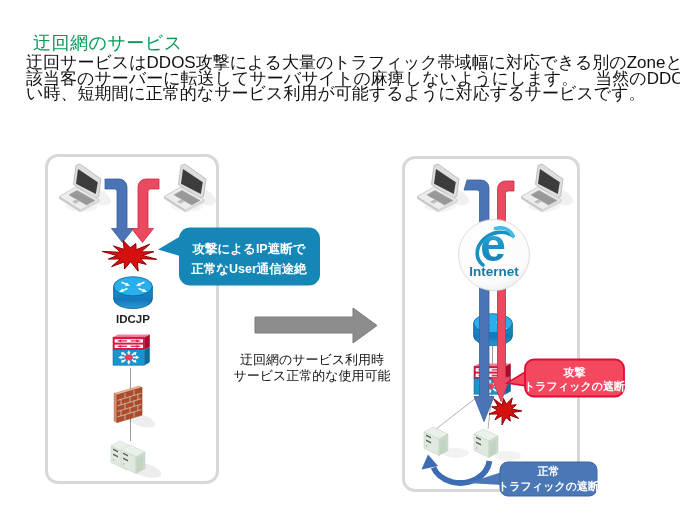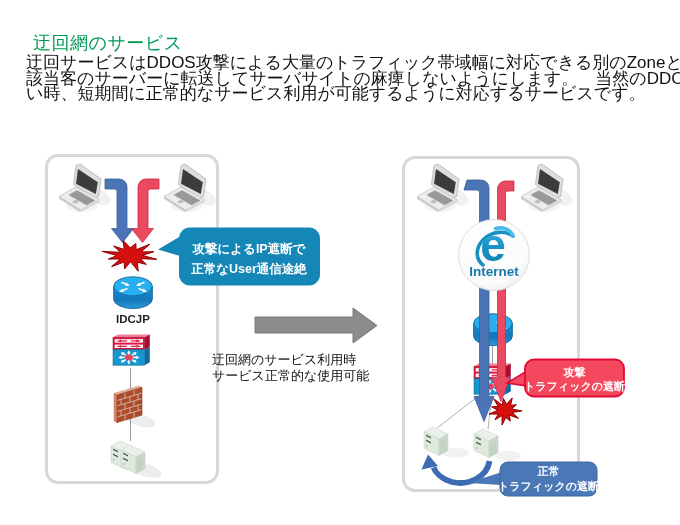--- a/index.html
+++ b/index.html
@@ -2,21 +2,21 @@
 <html><head>
 <meta charset="utf-8">
 <style>
 html,body{margin:0;padding:0;background:#ffffff;width:680px;height:525px;overflow:hidden;}
 body{font-family:"Liberation Sans",sans-serif;position:relative;}
 .title{position:absolute;left:33px;top:13px;font-size:18px;font-weight:normal;color:#009a55;letter-spacing:0.5px;margin-top:18px;}
 .para{position:absolute;left:26px;top:55px;font-size:17px;line-height:15.5px;color:#111111;white-space:nowrap;}
 .panel{position:absolute;border:3px solid #d8d8d8;border-radius:13px;background:#ffffff;}
 #panelL{left:45px;top:154px;width:168px;height:324px;}
 #panelR{left:402px;top:156px;width:172px;height:330px;}
-.midtext{position:absolute;left:212px;top:352px;width:200px;font-size:13px;line-height:16px;color:#141414;}
+.midtext{position:absolute;left:212px;top:352px;width:200px;text-align:center;font-size:13px;line-height:16px;color:#141414;}
 svg{position:absolute;left:0;top:0;}
 </style>
 </head>
 <body>
 <div class="title">迂回網のサービス</div>
 <div class="para">迂回サービスはDDOS攻撃による大量のトラフィック帯域幅に対応できる別のZoneとしてトラフィックを迂回させて<br>該当客のサーバーに転送してサーバサイトの麻痺しないようにします。　当然のDDOS攻撃で正常的なサービスが難し<br>い時、短期間に正常的なサービス利用が可能するように対応するサービスです。</div>
 <div id="panelL" class="panel"></div>
 <div id="panelR" class="panel"></div>
 <div class="midtext">迂回網のサービス利用時<br>サービス正常的な使用可能</div>
 <svg width="680" height="525" viewBox="0 0 680 525">

